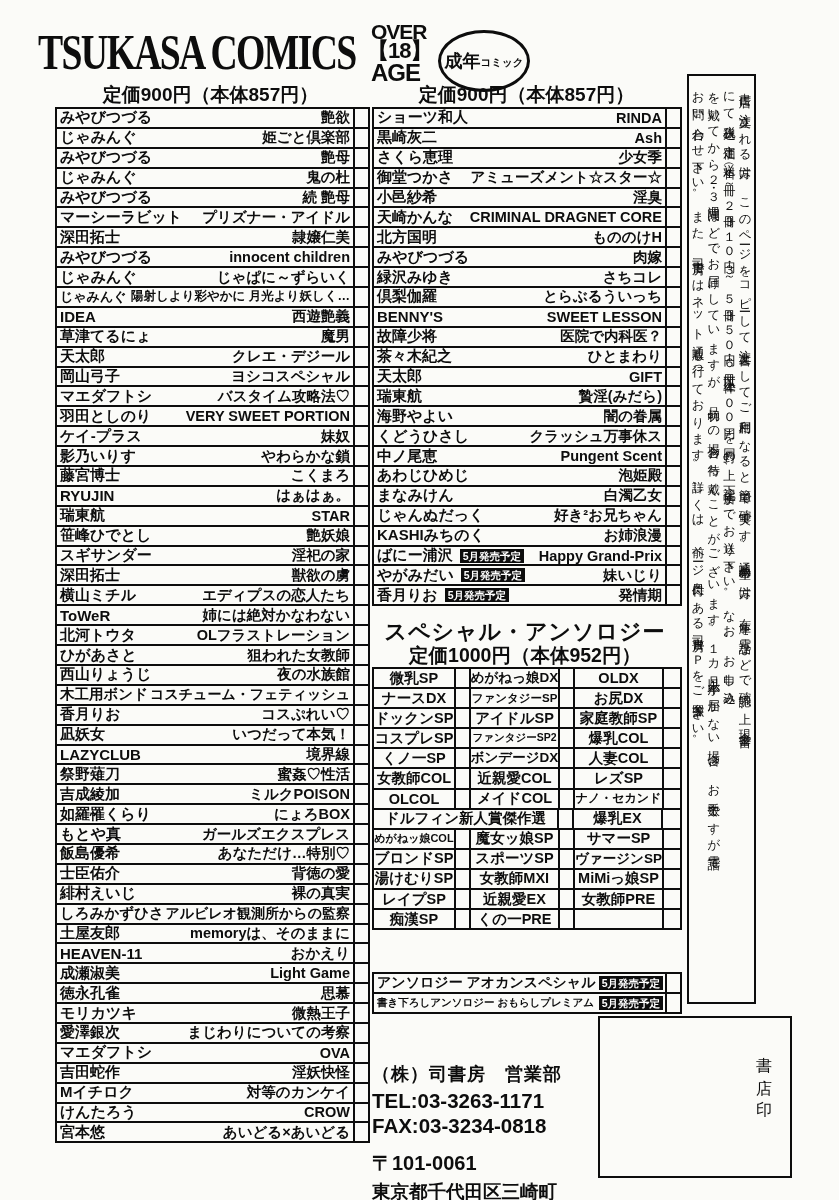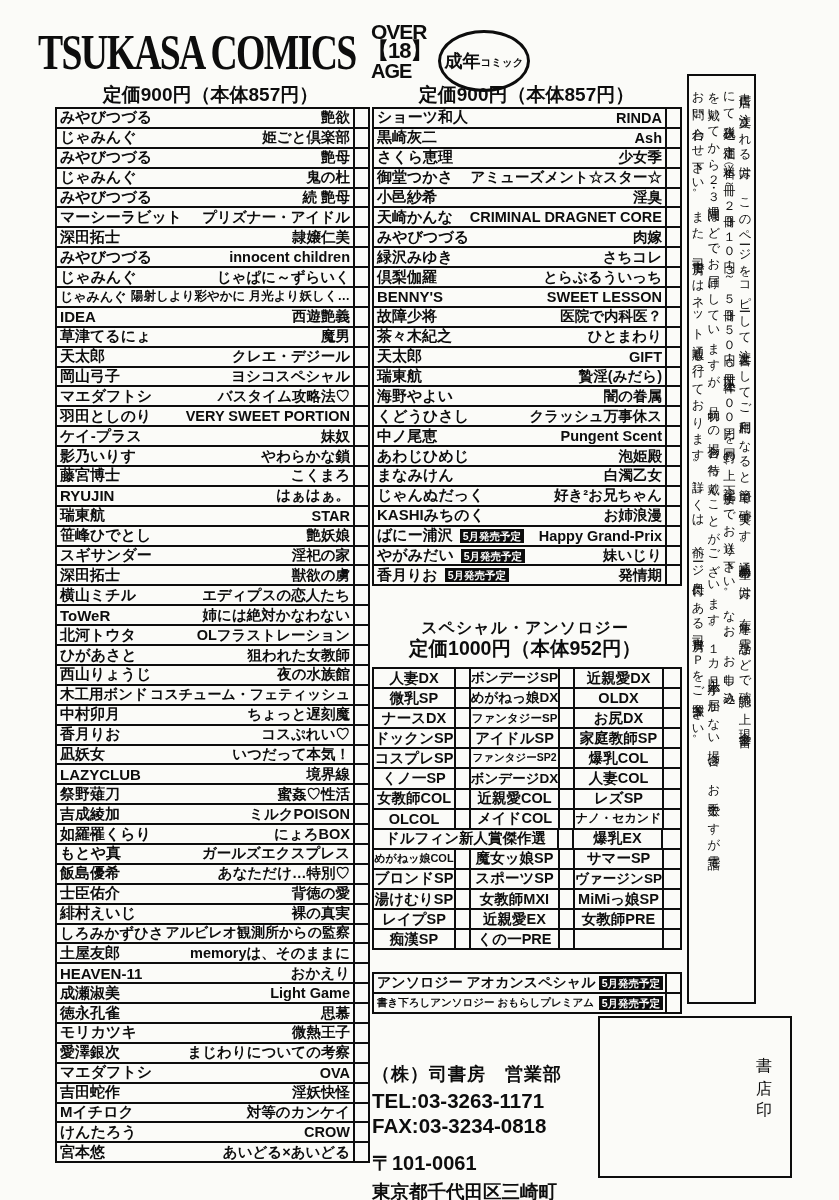--- a/index.html
+++ b/index.html
@@ -6,21 +6,21 @@
   .page{position:relative;width:839px;height:1200px;background:#fbfbf8;overflow:hidden;
         font-family:"Liberation Sans",sans-serif;color:#0d0d0d;padding-left:22px;}
   
   .logo{position:absolute;left:38px;top:24px;font-family:"Liberation Serif",serif;
         font-weight:bold;font-size:46px;letter-spacing:-2px;white-space:nowrap;
         transform:scale(0.82,1.08);transform-origin:left top;}
   .agemark{position:absolute;left:371px;top:22px;font-weight:bold;line-height:0.92;
            text-align:left;letter-spacing:-1px;}
   .agemark .l1{font-size:21px;}
   .agemark .l2{font-size:22px;margin-left:-4px;}
-  .agemark .l3{font-size:20px;}
+  .agemark .l3{font-size:24px;}
   .oval{position:absolute;left:438px;top:30px;width:86px;height:56px;border:3px solid #0d0d0d;
         border-radius:50%;display:flex;flex-direction:row;align-items:center;justify-content:center;}
   .oval .b1{font-size:18px;font-weight:bold;line-height:1;}
   .oval .b2{font-size:10.5px;font-weight:bold;line-height:1;margin-top:2px;}
   .priceL{position:absolute;left:55px;top:82px;width:311px;text-align:center;
           font-size:19px;font-weight:bold;white-space:nowrap;}
   .priceR{position:absolute;left:375px;top:82px;width:303px;text-align:center;
           font-size:19px;font-weight:bold;white-space:nowrap;}
   
   .tbl{position:absolute;border:2.5px solid #0d0d0d;background:#fbfbf8;}
@@ -31,21 +31,21 @@
   .tbl .row:last-child{border-bottom:none;}
   .author{font-weight:bold;font-size:15px;white-space:nowrap;flex:none;}
   .title{margin-left:auto;font-weight:bold;font-size:14.5px;white-space:nowrap;
          padding-right:3px;flex:none;}
   .ocell{width:13px;align-self:stretch;border-left:2px solid #0d0d0d;flex:none;margin-left:0;}
   .badge{background:#0d0d0d;color:#fff;font-size:10.5px;font-weight:bold;line-height:1.15;
          padding:1px 3px;margin-left:7px;white-space:nowrap;flex:none;}
   
   .anth-head{position:absolute;left:372px;top:619px;width:306px;text-align:center;
              font-weight:bold;line-height:1.15;}
-  .anth-head .a1{font-size:16px;letter-spacing:1px;text-align:center;}
+  .anth-head .a1{font-size:22px;letter-spacing:1px;text-align:center;}
   .anth-head .a2{font-size:19.5px;}
   .grid{position:absolute;left:372px;top:667px;width:306px;border:2.5px solid #0d0d0d;}
   .g-row{display:flex;height:18.1px;border-bottom:2px solid #0d0d0d;overflow:hidden;}
   .grid .g-row:last-child{border-bottom:none;}
   .g-cell{display:flex;align-items:center;justify-content:center;font-weight:bold;
           font-size:14.5px;white-space:nowrap;border-right:2px solid #0d0d0d;flex:none;
           overflow:hidden;}
   .g-c1{width:80px;} .g-c2{width:87px;} .g-c3{width:87px;}
   .g-span{width:183px;}
   .g-sp{width:13px;border-right:2px solid #0d0d0d;flex:none;}
@@ -303,26 +303,20 @@
         <span class="ocell"></span>
       </div>
 
       <div class="row">
         <span class="author fit" style="font-size: 14.5px;">木工用ボンド</span>
 
         <span class="title fit" style="font-size: 14px;">コスチューム・フェティッシュ</span>
         <span class="ocell"></span>
       </div>
 
-      <div class="row">
-        <span class="author fit">中村卯月</span>
-
-        <span class="title fit">ちょっと遅刻魔</span>
-        <span class="ocell"></span>
-      </div>
 
       <div class="row">
         <span class="author fit">香月りお</span>
 
         <span class="title fit">コスぷれい♡</span>
         <span class="ocell"></span>
       </div>
 
       <div class="row">
         <span class="author fit">凪妖女</span>
@@ -509,20 +503,26 @@
         <span class="ocell"></span>
       </div>
 
       <div class="row">
         <span class="author fit">天崎かんな</span>
 
         <span class="title fit">CRIMINAL DRAGNET CORE</span>
         <span class="ocell"></span>
       </div>
 
+      <div class="row">
+        <span class="author fit">北方国明</span>
+
+        <span class="title fit">もののけH</span>
+        <span class="ocell"></span>
+      </div>
 
       <div class="row">
         <span class="author fit">みやびつづる</span>
 
         <span class="title fit">肉嫁</span>
         <span class="ocell"></span>
       </div>
 
       <div class="row">
         <span class="author fit">緑沢みゆき</span>
@@ -643,28 +643,20 @@
         <span class="ocell"></span>
       </div>
     </div>
 
   <div class="anth-head">
     <div class="a1">スペシャル・アンソロジー</div>
     <div class="a2">定価1000円（本体952円）</div>
   </div>
 
   <div class="grid" id="anth-grid">
-      <div class="g-row">
-        <span class="g-cell fit-cell g-c1">人妻DX</span>
-        <span class="g-sp"></span>
-        <span class="g-cell fit-cell g-c2" style="font-size: 13.5px;">ボンデージSP</span>
-        <span class="g-sp"></span>
-        <span class="g-cell fit-cell g-c3">近親愛DX</span>
-        <span class="g-sp g-last"></span>
-      </div>
       <div class="g-row">
         <span class="g-cell fit-cell g-c1">微乳SP</span>
         <span class="g-sp"></span>
         <span class="g-cell fit-cell g-c2" style="font-size: 13.5px;">めがねっ娘DX</span>
         <span class="g-sp"></span>
         <span class="g-cell fit-cell g-c3">OLDX</span>
         <span class="g-sp g-last"></span>
       </div>
       <div class="g-row">
         <span class="g-cell fit-cell g-c1">ナースDX</span>

